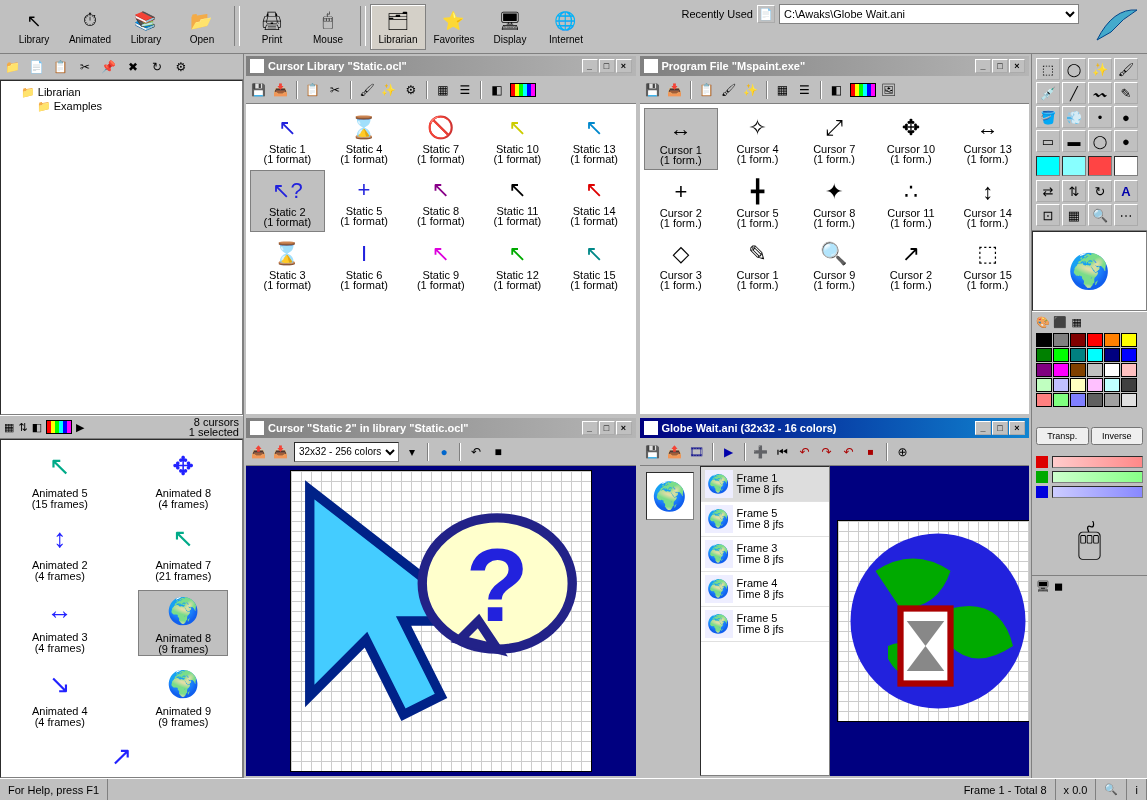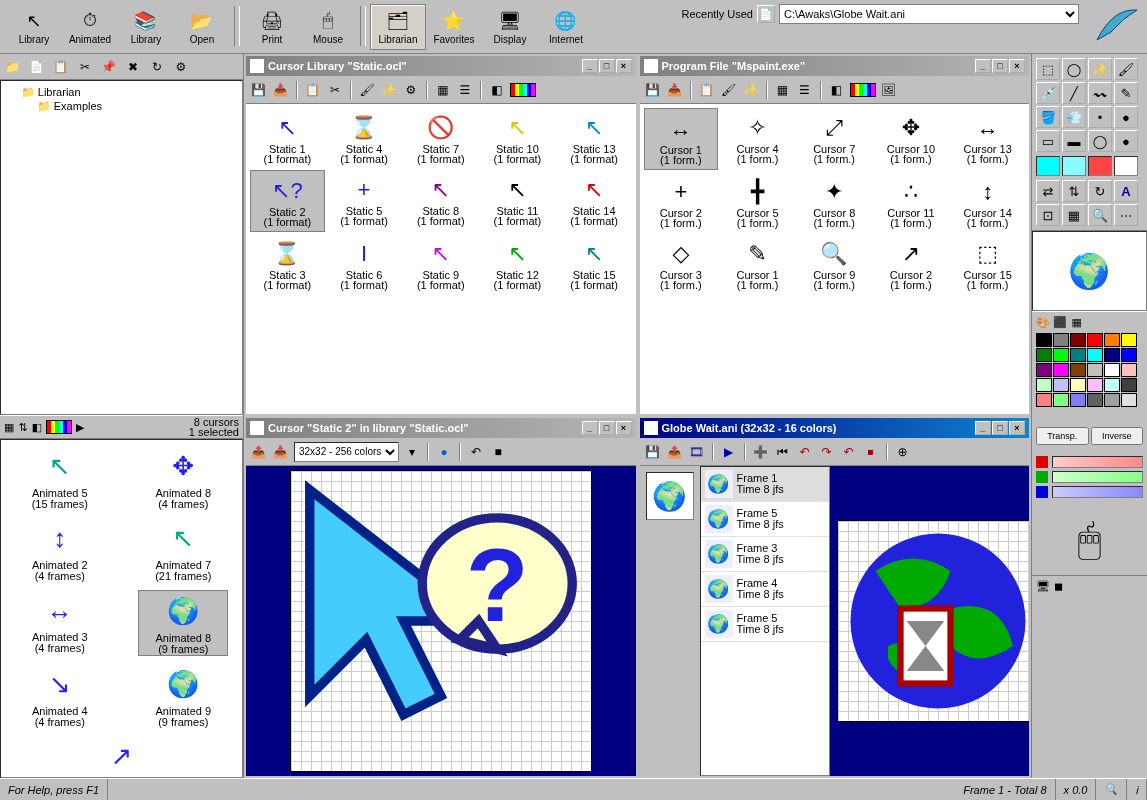--- a/index.html
+++ b/index.html
@@ -86,21 +86,21 @@
 .palette { background:#c0c0c0; padding:4px; border-top:1px solid #fff; }
 .pal-grid { display:grid; grid-template-columns:repeat(6,16px); gap:1px; }
 .pal-grid .pc { width:16px; height:14px; border:1px solid #000; cursor:pointer; }
 .sliders { padding:4px; }
 .slider-row { display:flex; align-items:center; gap:4px; margin:3px 0; }
 .slider-row .bar { flex:1; height:12px; border:1px inset #808080; }
 .mouse-preview { height:70px; display:flex; align-items:center; justify-content:center; font-size:40px; }
 
 
 .status { height:22px; background:#c0c0c0; border-top:1px solid #fff; display:flex; align-items:center; font-size:11px; }
-.status .cell { padding:11px 8px; border-right:1px inset #808080; height:100%; display:flex; align-items:center;font-style:italic; }
+.status .cell { padding:11px 8px; border-right:1px inset #808080; height:100%; display:flex; align-items:center; }
 .status .spacer { flex:1; }
 
 .colors-strip { display:inline-flex; height:14px; border:1px solid #000; }
 .colors-strip span { width:4px; height:100%; }
 
 select.size-dd { height:20px; font-size:10px; background:#fff; border:1px inset #808080; }
 </style>
 </head>
 <body>
 

